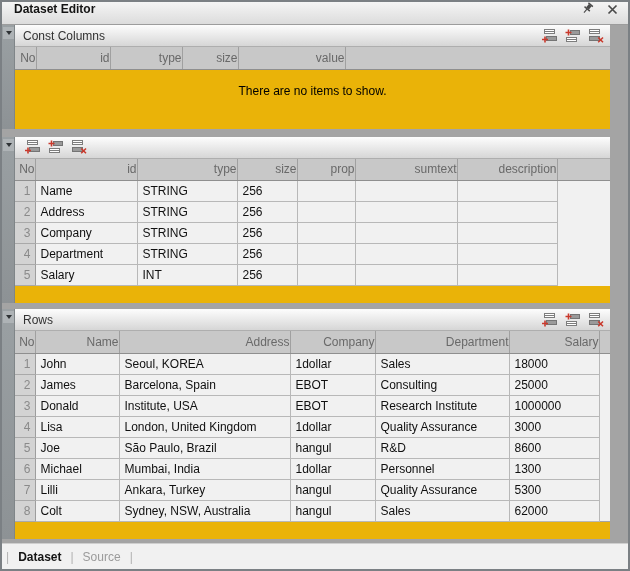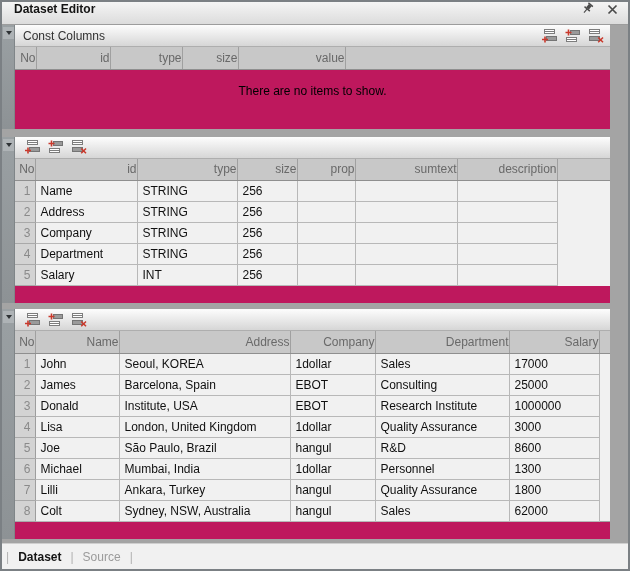--- a/index.html
+++ b/index.html
@@ -82,21 +82,21 @@
     overflow: hidden; white-space: nowrap;
   }
   .grid td.no {
     background: #d3d3d3; color: #8a8a8a;
     text-align: right; padding: 0 4px 0 0;
     border-right: 1px solid #9d9d9d;
     border-bottom: 1px solid #a9a9a9;
   }
   .grid td.filler { border-right: none; border-bottom: none; }
 
-  .section-body { background: #be185d; }
+  .section-body { background: #eab308; }
   .empty-body { height: 59px; text-align: center; padding-top: 14px; color: #000; }
   .body-fill-17 { height: 17px; }
   .body-fill-flex { flex: 1; }
 
   .sp8 { margin-bottom: 8px; }
   .sp6 { margin-bottom: 6px; }
 
   
   .tabbar {
     flex: 0 0 26px; margin-top: 4px;
@@ -315,20 +315,21 @@
   </div>
 
   <div class="section grow">
     <div class="strip">
       <div class="collapse-btn">
           <span class="tri"></span>
         </div>
     </div>
     <div class="section-main">
       <div class="section-header">
+        <span class="section-title">Rows</span>
         <span class="grid-toolbar">
             <span class="tool">
               <svg width="17" height="16" viewBox="0 0 17 16">
                 <rect x="3.5" y="1.5" width="10" height="4" fill="#fff" stroke="#7d7d7d"></rect>
                 <line x1="3.5" y1="3.5" x2="13.5" y2="3.5" stroke="#7d7d7d"></line>
                 <rect x="5.5" y="8.5" width="10" height="4" fill="#9a9a9a" stroke="#747474"></rect>
                 <path d="M1 11.5 H7 M4 8.5 V14.5" stroke="#c9392c" stroke-width="1.6" fill="none"></path>
               </svg>
             </span>
             <span class="tool">
@@ -370,21 +371,21 @@
               <th class="filler"></th>
             </tr>
           </thead>
           <tbody>
             <tr>
               <td class="no">1</td>
               <td>John</td>
               <td>Seoul, KOREA</td>
               <td>1dollar</td>
               <td>Sales</td>
-              <td>17000</td>
+              <td>18000</td>
               <td class="filler"></td>
             </tr>
             <tr>
               <td class="no">2</td>
               <td>James</td>
               <td>Barcelona, Spain</td>
               <td>EBOT</td>
               <td>Consulting</td>
               <td>25000</td>
               <td class="filler"></td>
@@ -424,21 +425,21 @@
               <td>Personnel</td>
               <td>1300</td>
               <td class="filler"></td>
             </tr>
             <tr>
               <td class="no">7</td>
               <td>Lilli</td>
               <td>Ankara, Turkey</td>
               <td>hangul</td>
               <td>Quality Assurance</td>
-              <td>1800</td>
+              <td>5300</td>
               <td class="filler"></td>
             </tr>
             <tr>
               <td class="no">8</td>
               <td>Colt</td>
               <td>Sydney, NSW, Australia</td>
               <td>hangul</td>
               <td>Sales</td>
               <td>62000</td>
               <td class="filler"></td>

